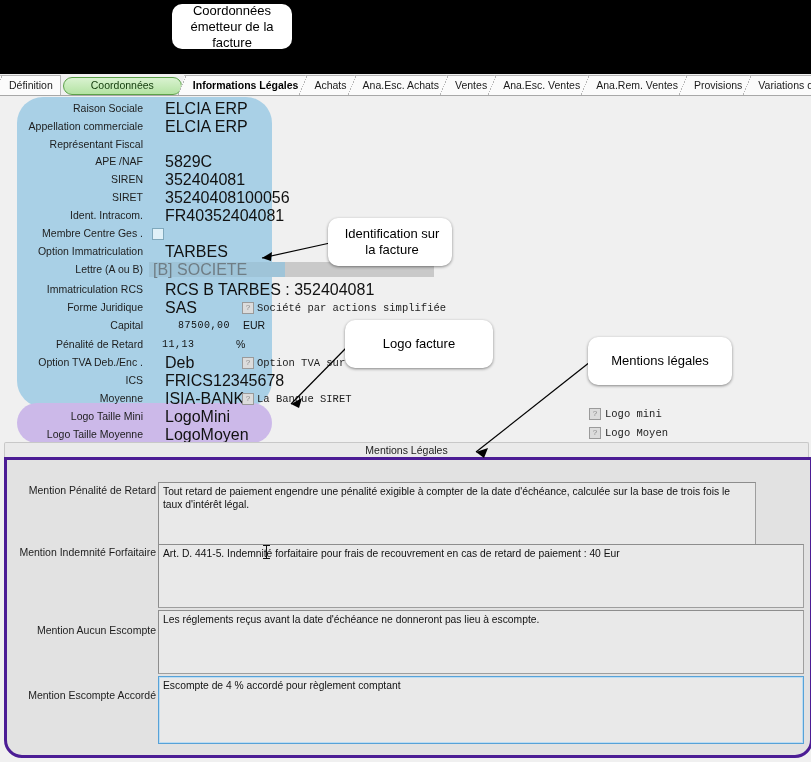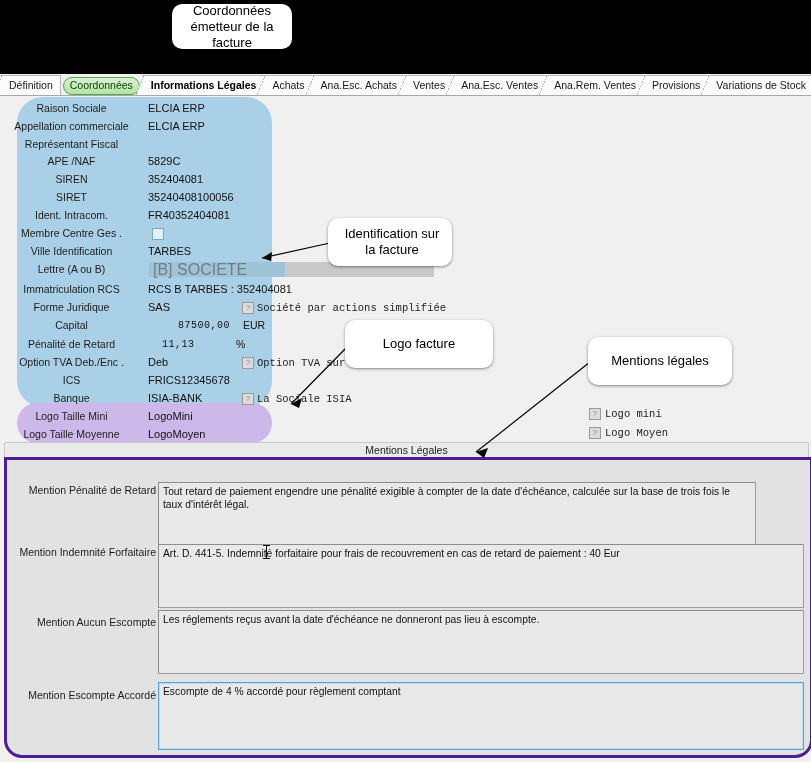--- a/index.html
+++ b/index.html
@@ -60,21 +60,21 @@
   
   .tab.pill{
     background:transparent;border:none;padding:0 3px;
   }
   .tab.pill:before{display:none;}
   .pill-inner{
     display:inline-block;
     background:linear-gradient(to bottom,#d9f2d0,#b4e3a3);
     border:1px solid #5da24a;
     border-radius:9px;
-    padding:0 6px;height:16px;line-height:15px;
+    padding:0 27px;height:16px;line-height:15px;
     color:#123b0b;
   }
 
   
   #blue-panel{
     position:absolute;left:17px;top:97px;width:255px;height:310px;
     background:#a9d0e6;
     border-radius:26px;
   }
   #purple-panel{
@@ -82,26 +82,26 @@
     background:#ccb9e9;
     border-radius:20px;
   }
 
   
   .frow{
     position:absolute;left:0;width:560px;height:17px;line-height:17px;
     font-size:10.5px;color:#1d1d1d;
   }
   .flabel{
-    position:absolute;left:0;width:143px;text-align:center;
+    position:absolute;left:0;width:143px;text-align:right;
     font-size:10.5px;color:#1d1d1d;
   }
   .fvalue{
-    position:absolute;left:148px;
-    font-size:11px;color:#111;
+    position:absolute;left:165px;
+    font-size:16px;color:#111;
   }
   .fvalue.mono{
     font-family:Liberation Mono, monospace;
     font-size:10px;letter-spacing:.5px;
   }
   .fvalue.num-right{left:152px;width:78px;text-align:right;}
   .funit{position:absolute;left:243px;font-size:10.5px;color:#111;}
   .funit.pct{left:236px;}
 
   
@@ -262,21 +262,21 @@
 </div>
 <div class="frow" style="top:207px">
   <span class="flabel">Ident. Intracom.</span>
   <span class="fvalue">FR40352404081</span>
 </div>
 <div class="frow" style="top:225px">
   <span class="flabel">Membre Centre Ges .</span>
   <span class="cbx plain" style="left:152px;top:3px"></span>
 </div>
 <div class="frow" style="top:243px">
-  <span class="flabel">Ville Identification</span>
+  <span class="flabel">Option Immatriculation</span>
   <span class="fvalue">TARBES</span>
 </div>
 
 <div id="lettre-highlight"></div>
 <div id="lettre-highlight-b"></div>
 <div class="frow" style="top:261px">
   <span class="flabel">Lettre (A ou B)</span>
 </div>
 <div id="lettre-text">[B] SOCIETE</div>
 
@@ -306,25 +306,25 @@
   <span class="fvalue">Deb</span>
 </div>
 <span class="cbx" style="left:242px;top:357px">?</span>
 <span class="cbx-label" style="left:257px;top:357px">Option TVA sur les Déb</span>
 
 <div class="frow" style="top:372px">
   <span class="flabel">ICS</span>
   <span class="fvalue">FRICS12345678</span>
 </div>
 <div class="frow" style="top:390px">
-  <span class="flabel">Banque</span>
+  <span class="flabel">Moyenne</span>
   <span class="fvalue">ISIA-BANK</span>
 </div>
 <span class="cbx" style="left:242px;top:393px">?</span>
-<span class="cbx-label" style="left:257px;top:393px">La Sociale ISIA</span>
+<span class="cbx-label" style="left:257px;top:393px">La Banque SIRET</span>
 
 <div class="frow" style="top:408px">
   <span class="flabel">Logo Taille Mini</span>
   <span class="fvalue">LogoMini</span>
 </div>
 <div class="frow" style="top:426px">
   <span class="flabel">Logo Taille Moyenne</span>
   <span class="fvalue">LogoMoyen</span>
 </div>
 
@@ -346,29 +346,29 @@
   </div>
 
   <div class="ml-row">
     <span class="ml-label" style="left:4px;top:86px">Mention Indemnité Forfaitaire</span>
     <div class="ml-box" style="top:84px;width:646px;height:64px">
       <div class="ml-text">Art. D. 441-5.  Indemnité forfaitaire pour frais de recouvrement en cas de retard de paiement : 40 Eur</div>
     </div>
   </div>
 
   <div class="ml-row">
-    <span class="ml-label" style="left:4px;top:156px">Mention Aucun Escompte</span>
+    <span class="ml-label" style="left:4px;top:164px">Mention Aucun Escompte</span>
     <div class="ml-box" style="top:150px;width:646px;height:64px">
       <div class="ml-text">Les réglements reçus avant la date d'échéance ne donneront pas lieu à escompte.</div>
     </div>
   </div>
 
   <div class="ml-row">
     <span class="ml-label" style="left:4px;top:229px">Mention Escompte Accordé</span>
-    <div class="ml-box focused" style="top:222px;width:646px;height:68px">
+    <div class="ml-box focused" style="top:216px;width:646px;height:68px">
       <div class="ml-text">Escompte de 4 % accordé pour règlement comptant</div>
     </div>
   </div>
 </div>
 
 <div id="caret-ibeam"></div>
 
 <svg id="leaders" viewBox="0 0 811 762">
 
   <line x1="330" y1="243" x2="262" y2="258" stroke="#000" stroke-width="1.2"></line>

